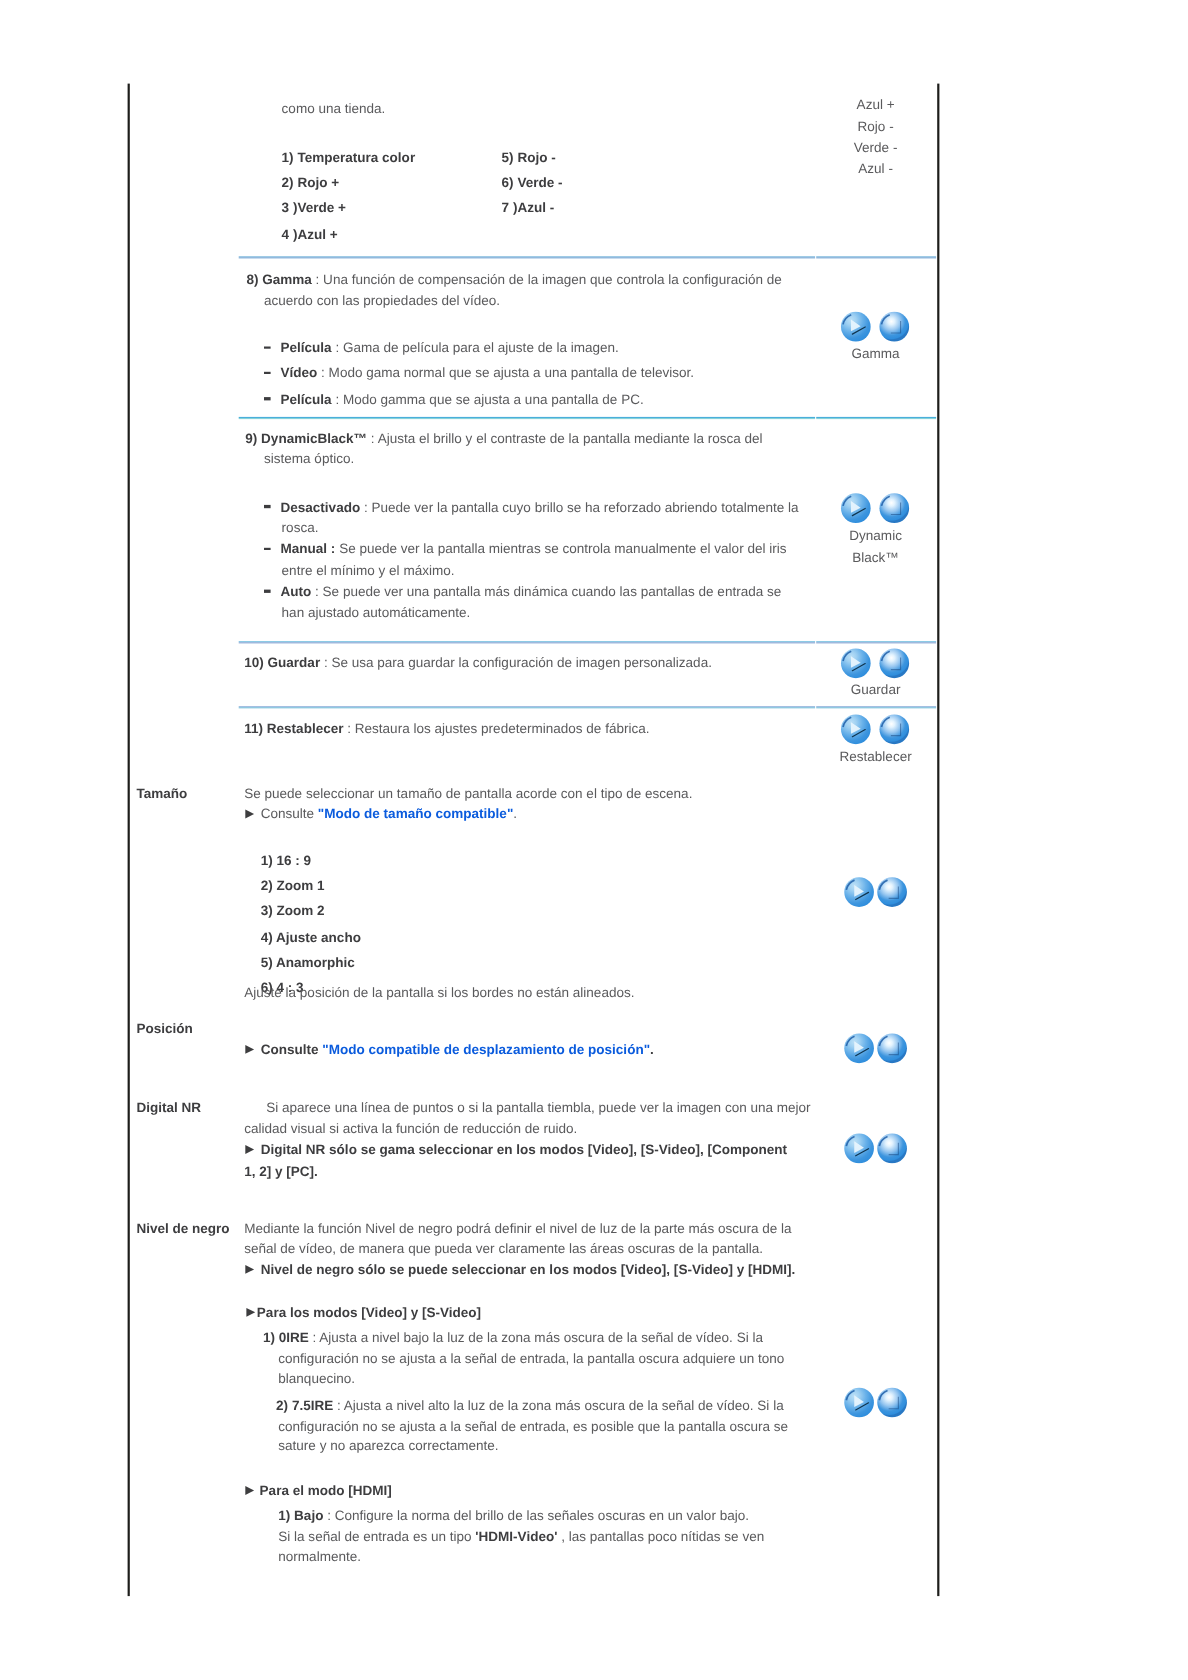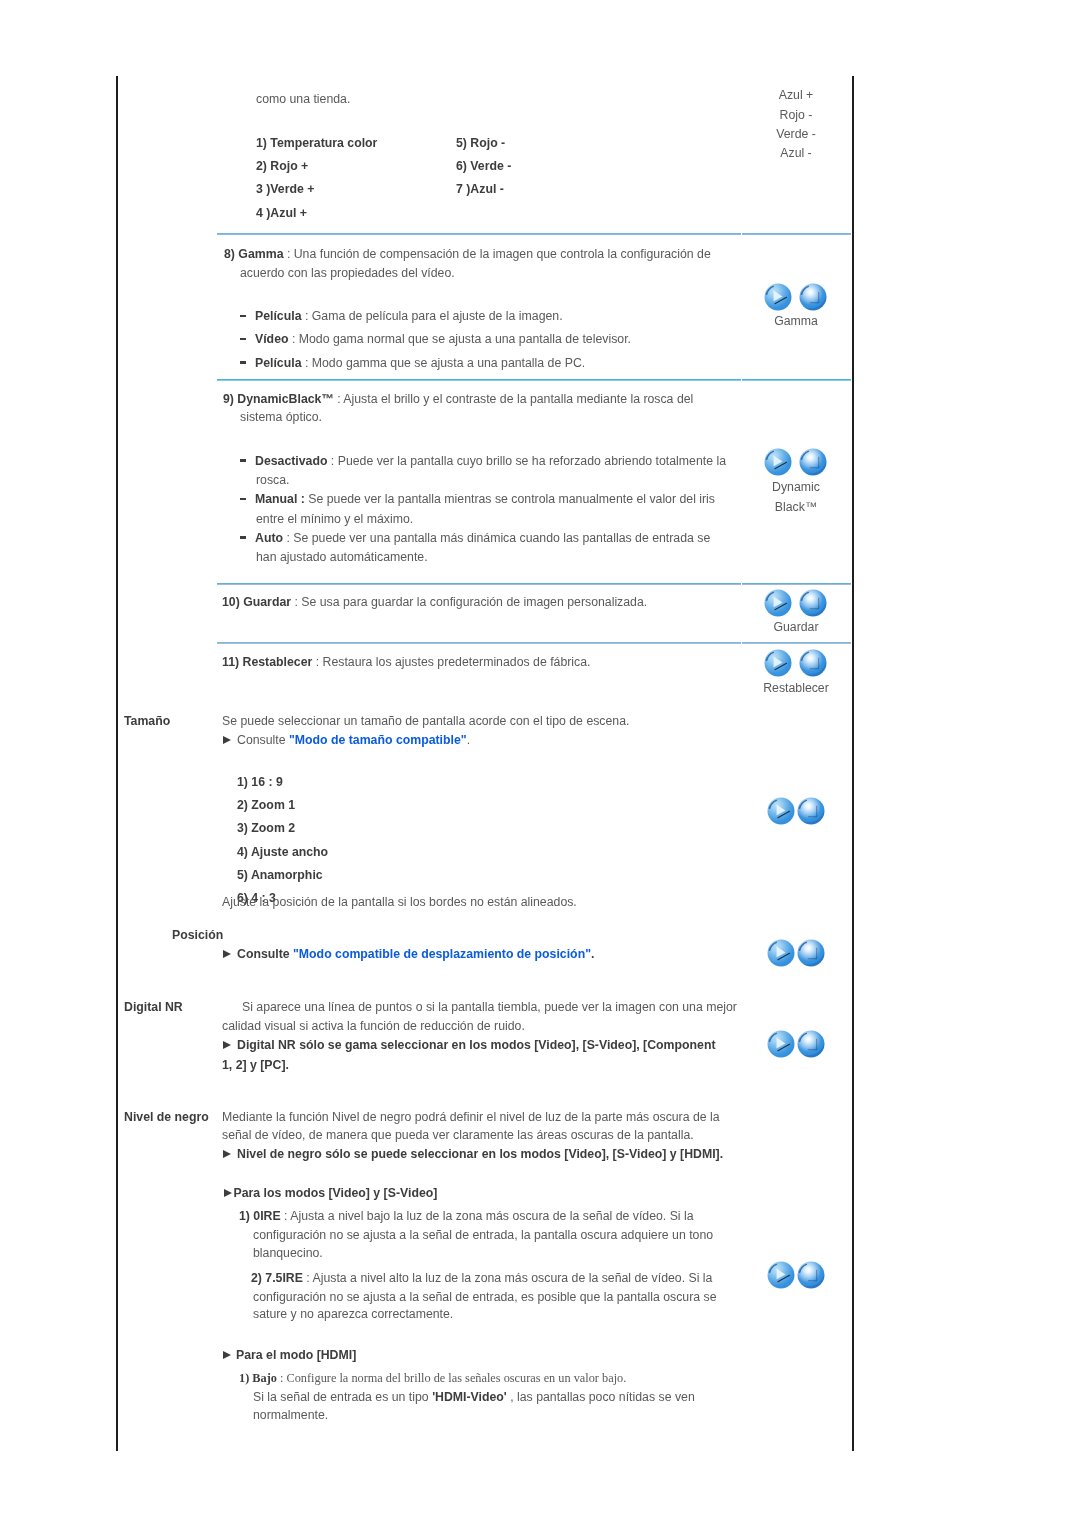--- a/index.html
+++ b/index.html
@@ -84,21 +84,21 @@
   </div>
   <div class="txt b" style="left:237px;top:770.8px;">1) 16 : 9</div>
   <div class="txt b" style="left:237px;top:794px;">2) Zoom 1</div>
   <div class="txt b" style="left:237px;top:817.3px;">3) Zoom 2</div>
   <div class="txt b" style="left:237px;top:840.7px;">4) Ajuste ancho</div>
   <div class="txt b" style="left:237px;top:863.7px;">5) Anamorphic</div>
   <div class="txt b" style="left:237px;top:887.1px;">6) 4 : 3</div>
 </div>
 
 <div>
-  <div class="sidelabel" style="left:124px;top:924px;margin-left:48px;">Posición</div>
+  <div class="sidelabel" style="left:124px;top:924px;">Posición</div>
   <div class="txt" style="left:222px;top:876px;margin-top:15px;">Ajuste la posición de la pantalla si los bordes no están alineados.</div>
   <div class="txt" style="left:223px;top:943px;">
     <span class="tri"></span><span class="sp" style="display:inline-block;width:6px"></span><span class="b">Consulte </span><span class="blue">"Modo compatible de desplazamiento de posición"</span><span class="b">.</span>
   </div>
 </div>
 
 <div>
   <div class="sidelabel" style="left:124px;top:996px;">Digital NR</div>
   <div class="txt" style="left:222px;top:995.5px;margin-left:20px;">Si aparece una línea de puntos o si la pantalla tiembla, puede ver la imagen con una mejor</div>
   <div class="txt" style="left:222px;top:1015px;">calidad visual si activa la función de reducción de ruido.</div>
@@ -127,21 +127,21 @@
 
   <div class="txt" style="left:239px;top:1267px;margin-left:12px;">
     <span class="b">2)</span><span class="sp">&nbsp;</span><span class="b">7.5IRE</span><span> : </span><span>Ajusta a nivel alto la luz de la zona más oscura de la señal de vídeo. Si la</span>
   </div>
   <div class="txt" style="left:253px;top:1285.5px;">configuración no se ajusta a la señal de entrada, es posible que la pantalla oscura se</div>
   <div class="txt" style="left:253px;top:1303px;">sature y no aparezca correctamente.</div>
 
   <div class="txt" style="left:223px;top:1344px;">
     <span class="tri"></span><span class="sp" style="display:inline-block;width:5px"></span><span class="b">Para el modo [HDMI]</span>
   </div>
-  <div class="txt" style="left:239px;top:1367px;font-family:Liberation Serif, serif;">
+  <div class="txt" style="left:253px;top:1367px;">
     <span class="b">1)</span><span class="sp">&nbsp;</span><span class="b">Bajo</span><span> : </span><span>Configure la norma del brillo de las señales oscuras en un valor bajo.</span>
   </div>
   <div class="txt" style="left:253px;top:1385.5px;">
     <span>Si la señal de entrada es un tipo </span><span class="b">'HDMI-Video'</span><span> , las pantallas poco nítidas se ven</span>
   </div>
   <div class="txt" style="left:253px;top:1404px;">normalmente.</div>
 </div>
 
 <svg width="0" height="0" style="position:absolute" aria-hidden="true">
  <defs>

